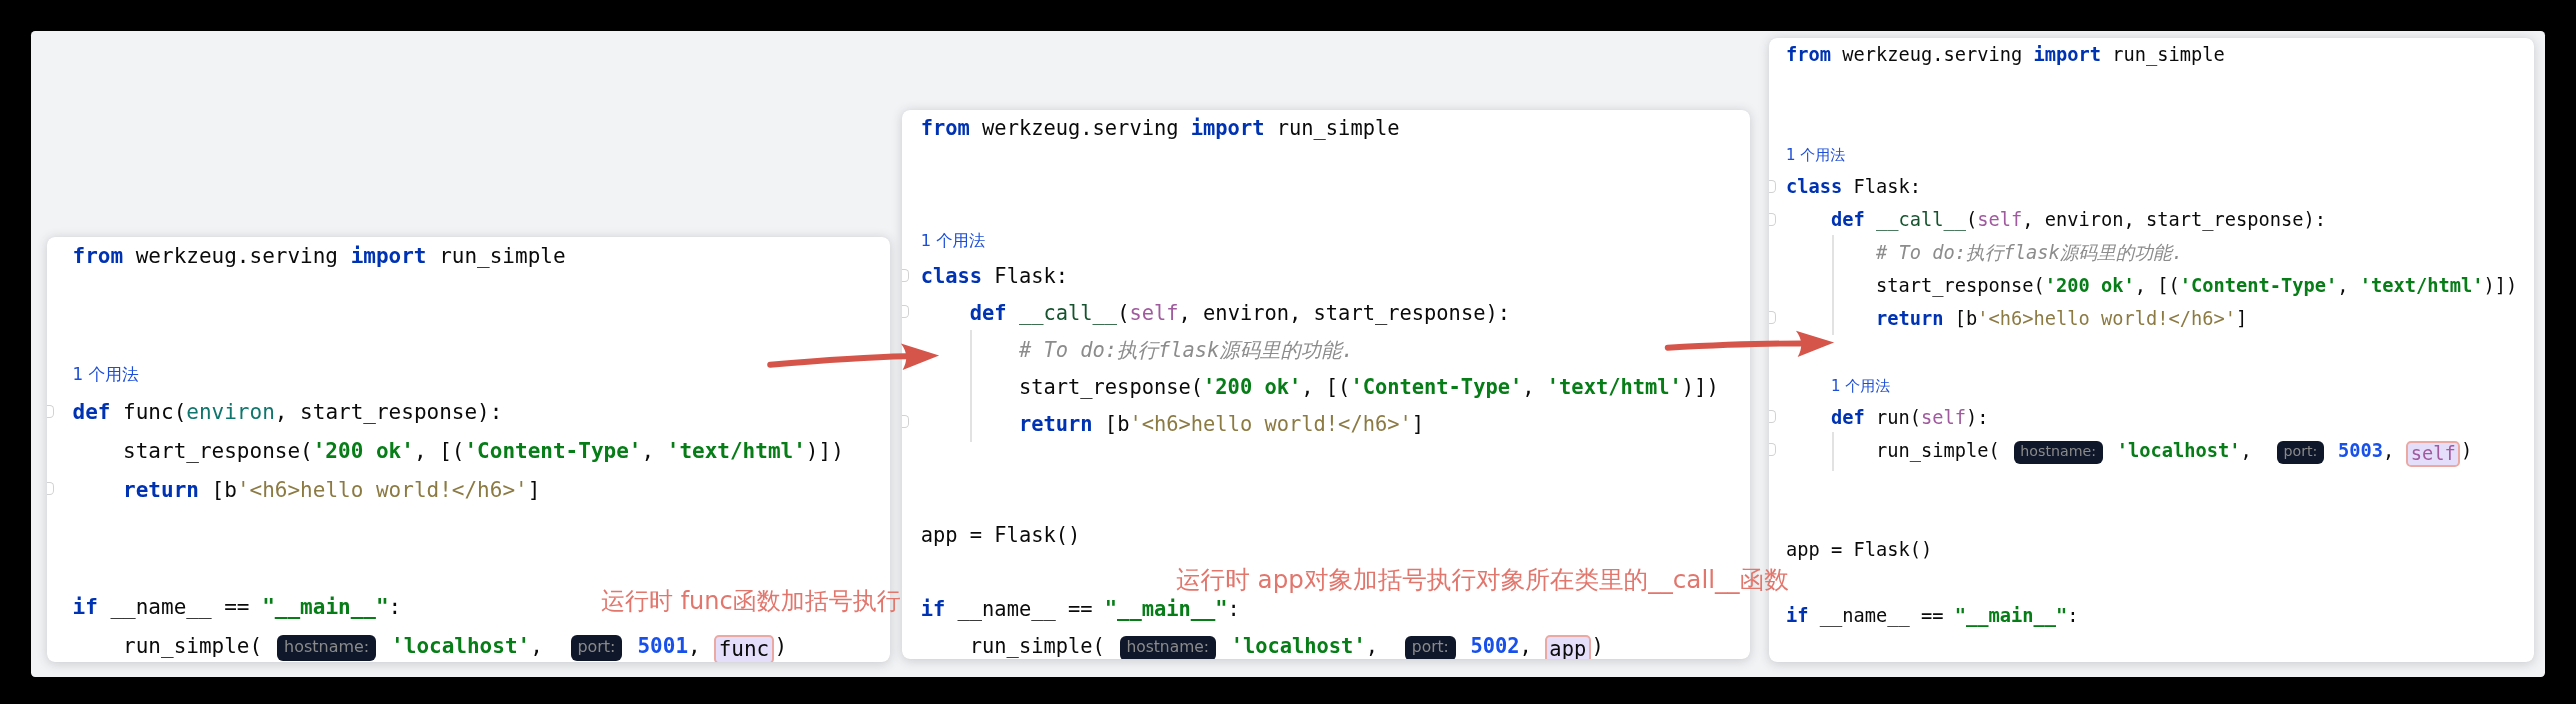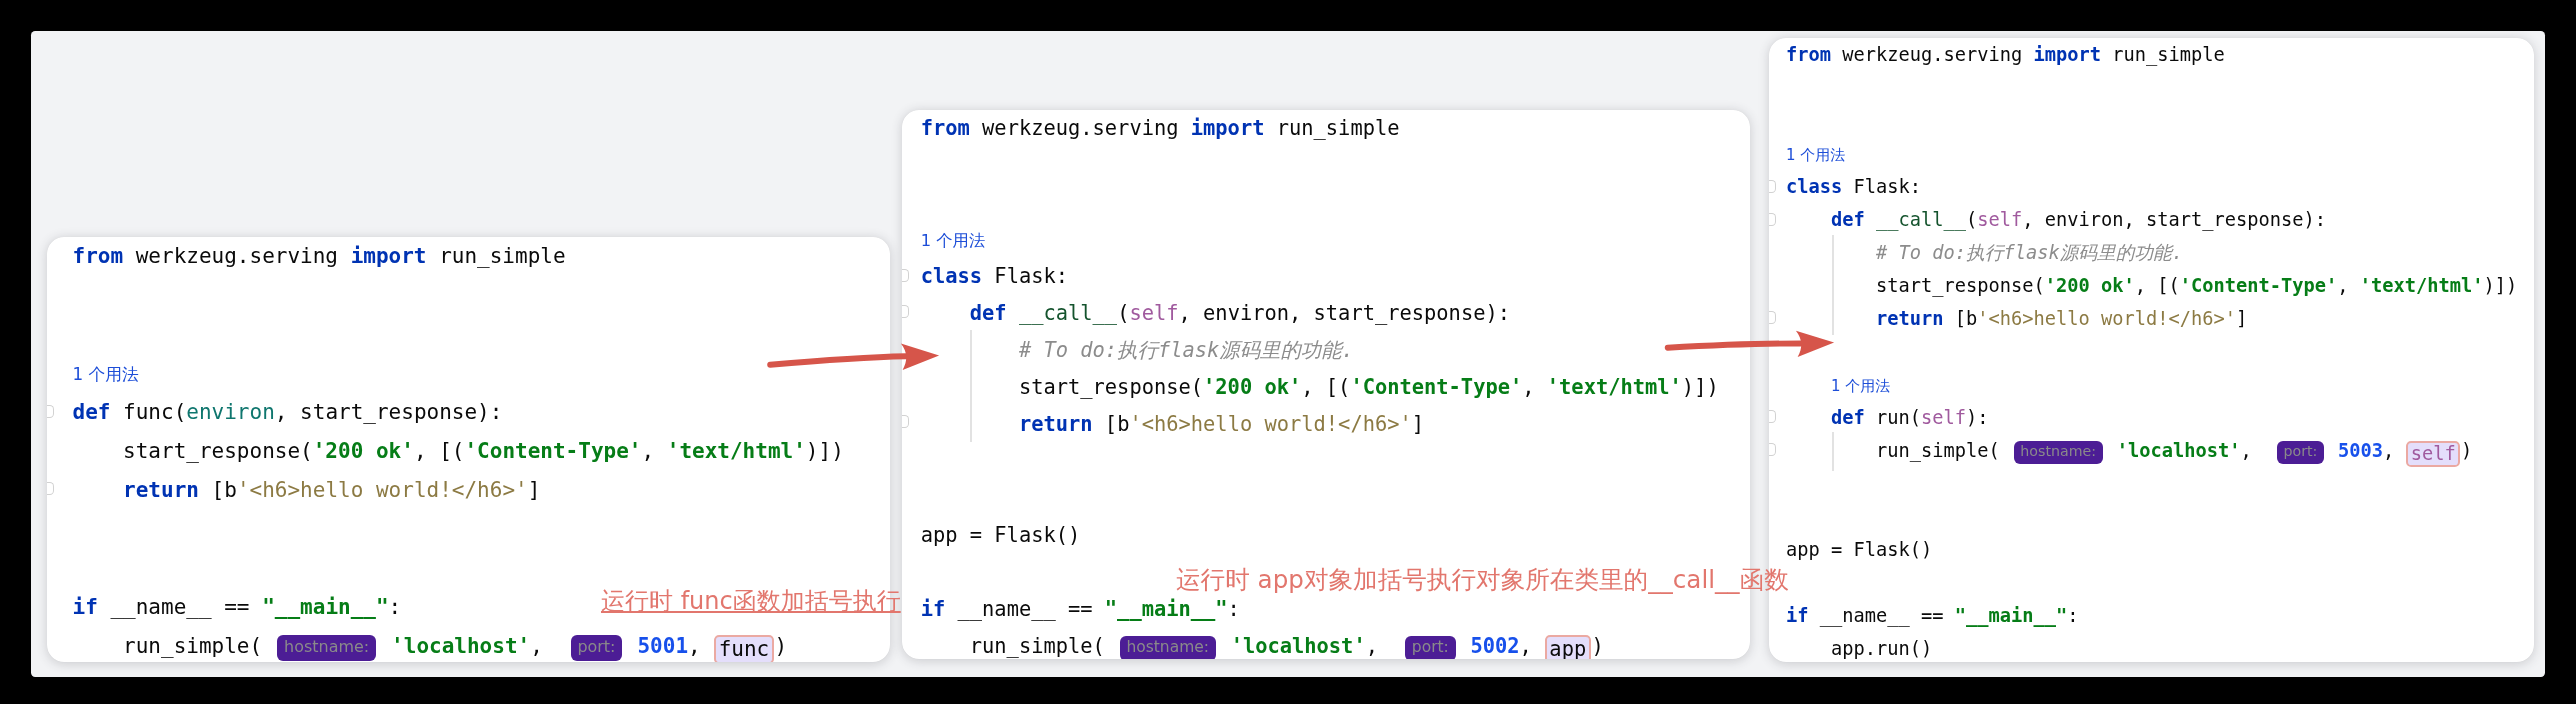--- a/index.html
+++ b/index.html
@@ -8,21 +8,21 @@
     background:#000;
     position:relative;
     overflow:hidden;
     font-family:"DejaVu Sans", "Liberation Sans", sans-serif;
   }
   .stage{
     position:absolute;left:31px;top:31px;width:2514px;height:646px;
     background:#f2f3f5;border-radius:4.2px;
   }
   .panel{
-    position:absolute;background:#ffffff;border-radius:17px;
+    position:absolute;background:#ffffff;border-radius:8px;
     box-shadow:0 1.7px 10.2px rgba(50,50,60,.20), 0 0 0.8px rgba(0,0,0,.10);
     overflow:hidden;
   }
   .panel-left {left:47px;  top:237px; width:843px;  height:425px;}
   .panel-mid  {left:902px;top:110px; width:848px; height:549px;}
   .panel-right{left:1769px;top:38px;  width:765px;  height:624px;}
   .code{
     position:absolute;inset:0;
     font-family:"DejaVu Sans Mono","Liberation Mono",monospace;
     color:#0a0a0a;
@@ -45,21 +45,21 @@
   .tok-magic{color:#14532d;}
   .tok-usage{
     color:#1d4ed8;font-size:0.8em;
     font-family:"DejaVu Sans","Liberation Sans",sans-serif;
     text-align:right;
   }
   .tok-pill{
     display:inline-block;
     font-family:"DejaVu Sans","Liberation Sans",sans-serif;
     font-size:0.76em;line-height:1.25;
-    color:#8a8a8a;background:#4c1d95;
+    color:#8a8a8a;background:#0f172a;
     border-radius:6px;padding:2.5px 6.8px 3.4px;margin:0 2.5px;
     vertical-align:0.8px;
   }
   .tok-hl{
     display:inline-block;
     background:#e4defb;
     border:2.5px solid #eba9a2;border-radius:5.1px;
     padding:0 2.5px;margin:0 0.8px;line-height:1.2;
     vertical-align:-2.5px;
   }
@@ -70,21 +70,21 @@
     border:1.7px solid #d2d2d2;border-left:none;
     border-radius:0 4.2px 4.2px 0;
     box-sizing:border-box;
   }
   .annotation{
     position:absolute;
     color:#e2766d;
     font-family:"DejaVu Sans","Liberation Sans",sans-serif;
     white-space:nowrap;
   }
-  .annot-left{left:601px;top:585px;font-size:24px;text-decoration:underline;}
+  .annot-left{left:601px;top:585px;font-size:24px;}
   .annot-mid{left:1144px;top:563px;font-size:24.6px;}
   .arrow{position:absolute;}
   .arrow-1{left:760px;top:334px;}
   .arrow-2{left:1655px;top:322px;}
 </style>
 </head>
 <body>
 
 <div class="stage"></div>
 
@@ -143,21 +143,20 @@
       <div class="code-line"><span class="tok-pl">        </span><span class="tok-kw">return</span><span class="tok-pl"> [b</span><span class="tok-by">'&lt;h6&gt;hello world!&lt;/h6&gt;'</span><span class="tok-pl">]</span></div>
       <div class="code-line">&nbsp;</div>
       <div class="code-line"><span class="tok-pl">    </span><span class="tok-usage">1 个用法</span></div>
       <div class="code-line"><span class="tok-pl">    </span><span class="tok-kw">def</span><span class="tok-pl"> run(</span><span class="tok-self">self</span><span class="tok-pl">):</span></div>
       <div class="code-line"><span class="tok-pl">        run_simple( </span><span class="tok-pill">hostname:</span><span class="tok-pl"> </span><span class="tok-str">'localhost'</span><span class="tok-pl">,  </span><span class="tok-pill">port:</span><span class="tok-pl"> </span><span class="tok-num">5003</span><span class="tok-pl">, </span><span class="tok-hl tok-hl-self">self</span><span class="tok-pl">)</span></div>
       <div class="code-line">&nbsp;</div>
       <div class="code-line">&nbsp;</div>
       <div class="code-line"><span class="tok-pl">app = Flask()</span></div>
       <div class="code-line">&nbsp;</div>
       <div class="code-line"><span class="tok-kw">if</span><span class="tok-pl"> __name__ == </span><span class="tok-str">"__main__"</span><span class="tok-pl">:</span></div>
-      <div class="code-line"><span class="tok-pl">    app.run()</span></div>
     </div>
   <div class="indent-guide" style="left:63px;top:197px;height:100px"></div>
   <div class="indent-guide" style="left:63px;top:394px;height:39px"></div>
   <div class="fold-mark" style="top:142px"></div>
   <div class="fold-mark" style="top:175px"></div>
   <div class="fold-mark" style="top:273px"></div>
   <div class="fold-mark" style="top:372px"></div>
   <div class="fold-mark" style="top:405px"></div>
 </div>
 

